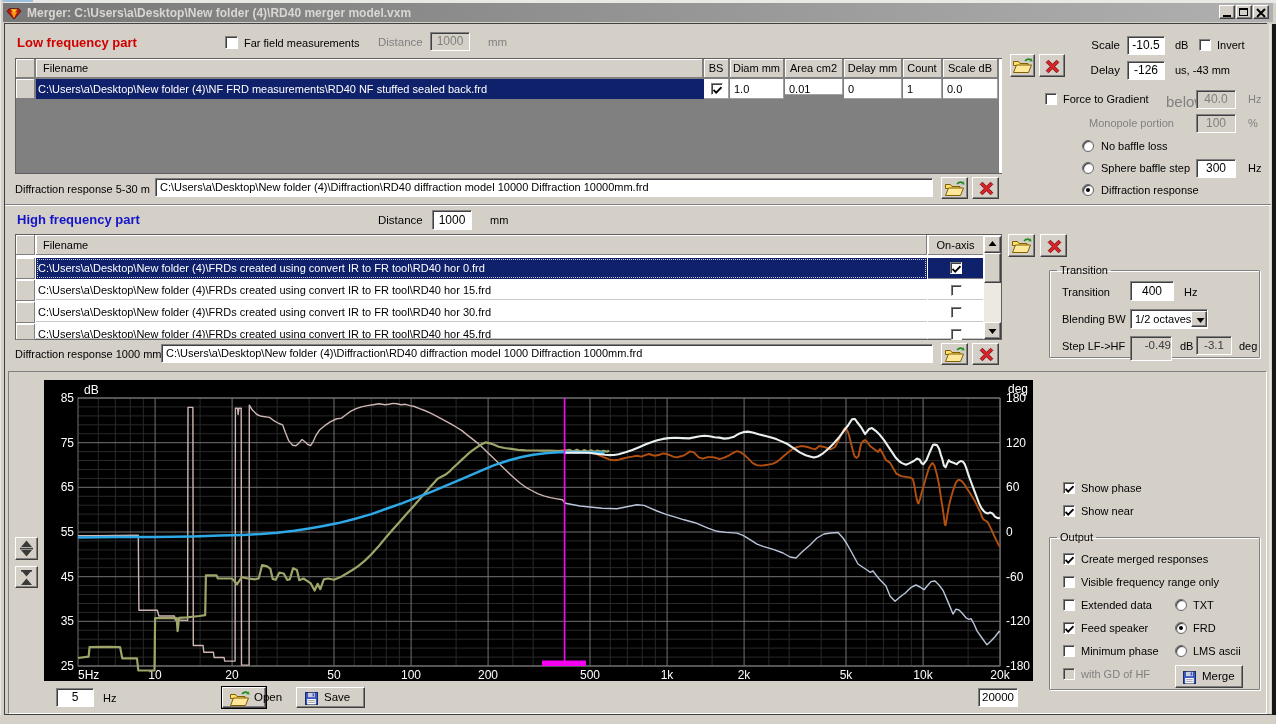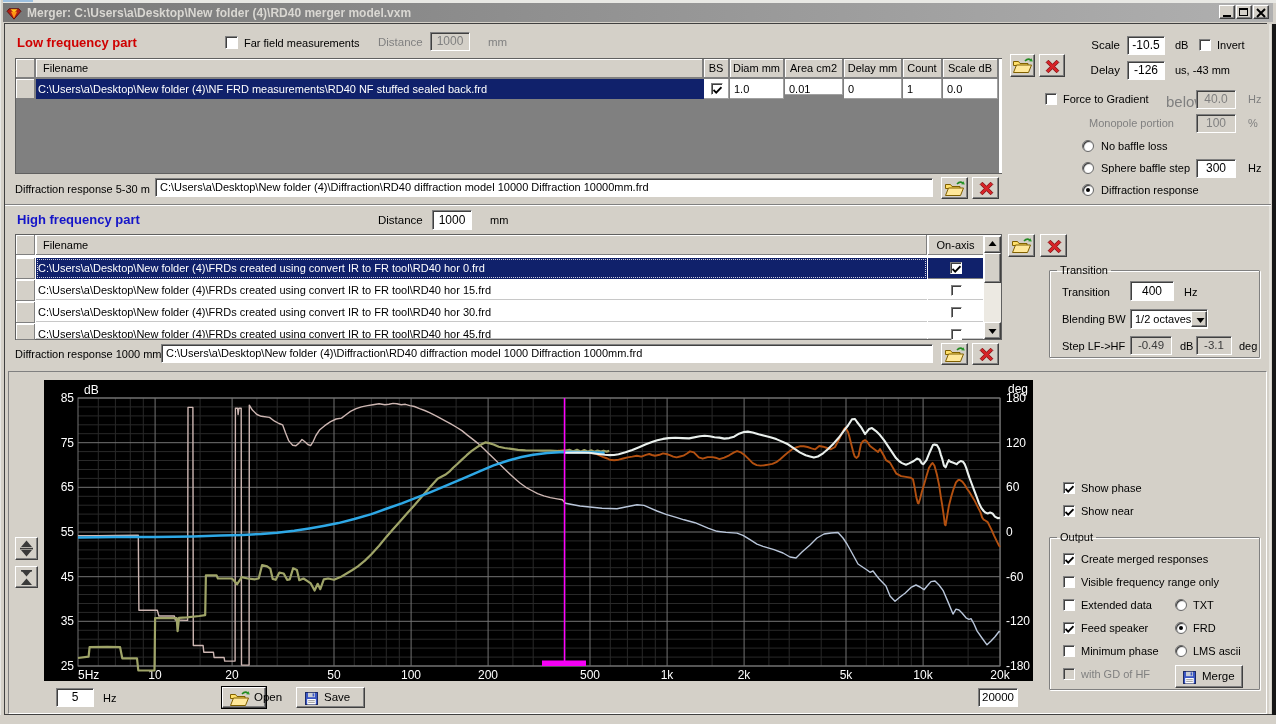--- a/index.html
+++ b/index.html
@@ -192,21 +192,21 @@
 <div class="tbx" style="left:1130px;top:281px;width:44px;height:20px;background:#fff;color:#000;text-align:center;font-size:12px;line-height:18px;padding:0 3px">400</div>
 <div style="position:absolute;left:1184px;top:286px;text-align:left;color:#000;font-size:11px;white-space:nowrap">Hz</div>
 <div style="position:absolute;left:1062px;top:313px;text-align:right;color:#000;font-size:11px;white-space:nowrap">Blending BW</div>
 <div class="tbx" style="left:1130px;top:309px;width:78px;height:20px;background:#fff;font-size:11px;line-height:18px;padding-left:4px">1/2 octaves</div>
 <div class="btn" style="left:1191px;top:311px;width:16px;height:16px;">
     <span style="position:absolute;left:1px;top:1px"><svg width="15" height="15" viewBox="0 0 15 15">
         <path d="M7.5,10 L3.5,5 H11.5 Z" fill="#000"></path>
       </svg></span>
   </div>
 <div style="position:absolute;left:1062px;top:340px;text-align:left;color:#000;font-size:11px;white-space:nowrap">Step LF-&gt;HF</div>
-<div class="tbx" style="left:1130px;top:336px;width:42px;height:19px;background:#d4d0c8;color:#3a3a3a;text-align:center;font-size:11.5px;line-height:17px">-0.49</div>
+<div class="tbx" style="left:1130px;top:336px;width:42px;height:25px;background:#d4d0c8;color:#3a3a3a;text-align:right;font-size:11.5px;line-height:17px">-0.49</div>
 <div style="position:absolute;left:1180px;top:340px;text-align:left;color:#000;font-size:11px;white-space:nowrap">dB</div>
 <div class="tbx" style="left:1196px;top:336px;width:36px;height:19px;background:#d4d0c8;color:#3a3a3a;text-align:center;font-size:11.5px;line-height:17px">-3.1</div>
 <div style="position:absolute;left:1239px;top:340px;text-align:left;color:#000;font-size:11px;white-space:nowrap">deg</div>
 <div style="position:absolute;left:15px;top:348px;text-align:left;color:#000;font-size:11px;white-space:nowrap">Diffraction response 1000 mm</div>
 <div class="tbx" style="left:161px;top:344px;width:772px;height:19px;background:#fff;color:#000;text-align:left;font-size:11px;line-height:17px;padding:0 4px">C:\Users\a\Desktop\New folder (4)\Diffraction\RD40 diffraction model 1000 Diffraction 1000mm.frd</div>
 <div class="btn" style="left:941px;top:343px;width:27px;height:22px;">
     <span style="position:absolute;left:2px;top:2px"><svg width="22" height="18" viewBox="0 0 22 18">
 <path d="M13,4 q3,-3.2 6,-0.8" fill="none" stroke="#228822" stroke-width="1.6"></path>
 <path d="M19.5,1.2 l1.3,3.4 -3.6,-0.4 z" fill="#2a9a2a"></path>
 <path d="M1.5,4.5 h5 l1.5,2 h8 v2 h-14.5 z" fill="#ffe06a" stroke="#806000" stroke-width="1"></path>

